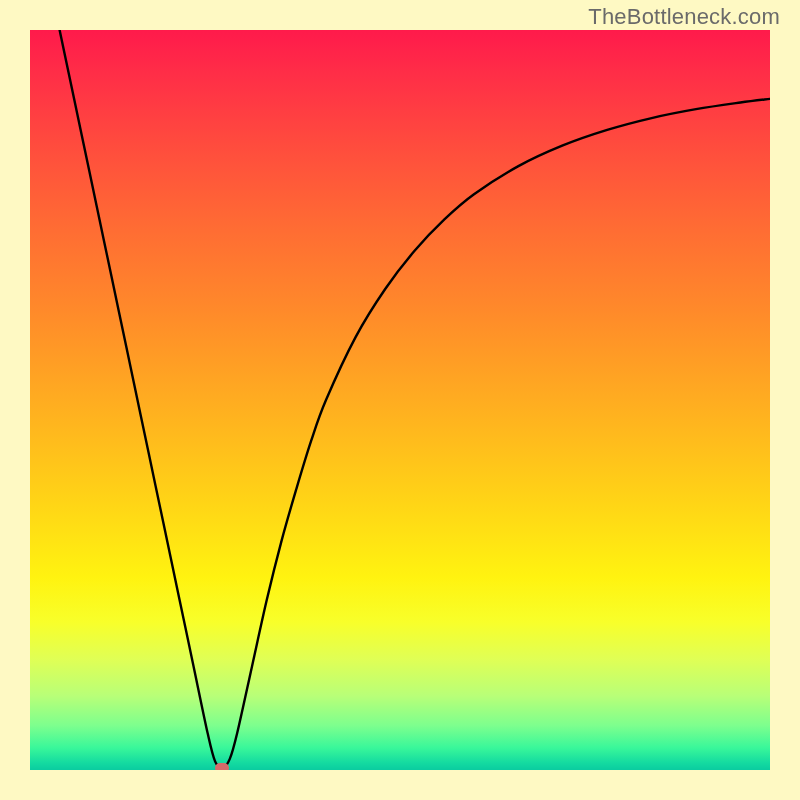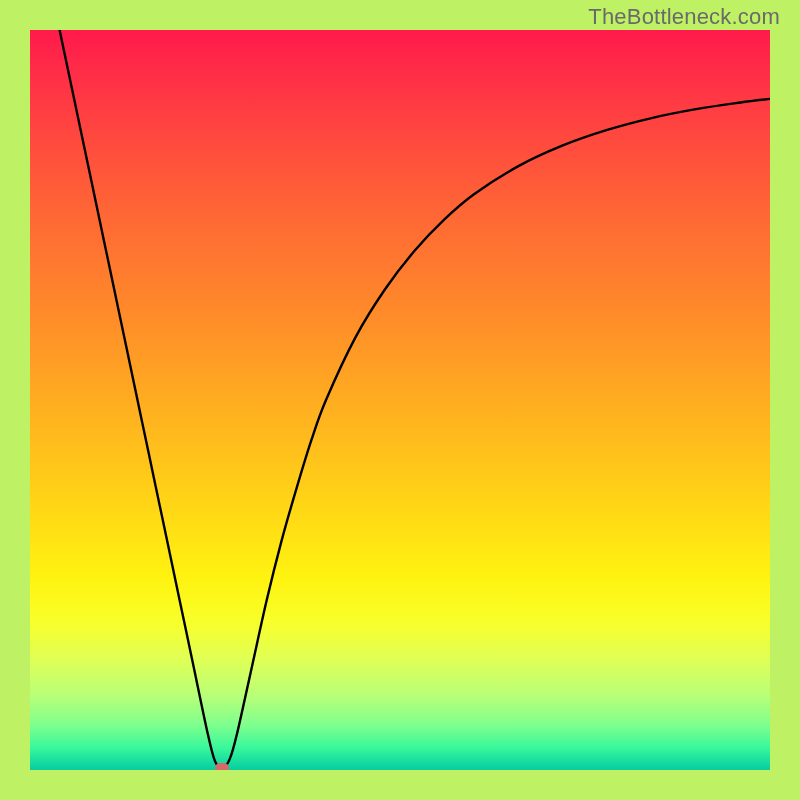--- a/index.html
+++ b/index.html
@@ -8,21 +8,21 @@
     width: 800px;
     height: 800px;
     overflow: hidden;
     background: #000;
     font-family: Arial, Helvetica, sans-serif;
   }
   .frame {
     position: relative;
     width: 800px;
     height: 800px;
-    background: #bef264;
+    background: #fef9c3;
   }
   .watermark {
     position: absolute;
     top: 4px;
     right: 20px;
     color: #6a6a6a;
     font-size: 22px;
     font-weight: 500;
     letter-spacing: 0.2px;
     z-index: 5;

